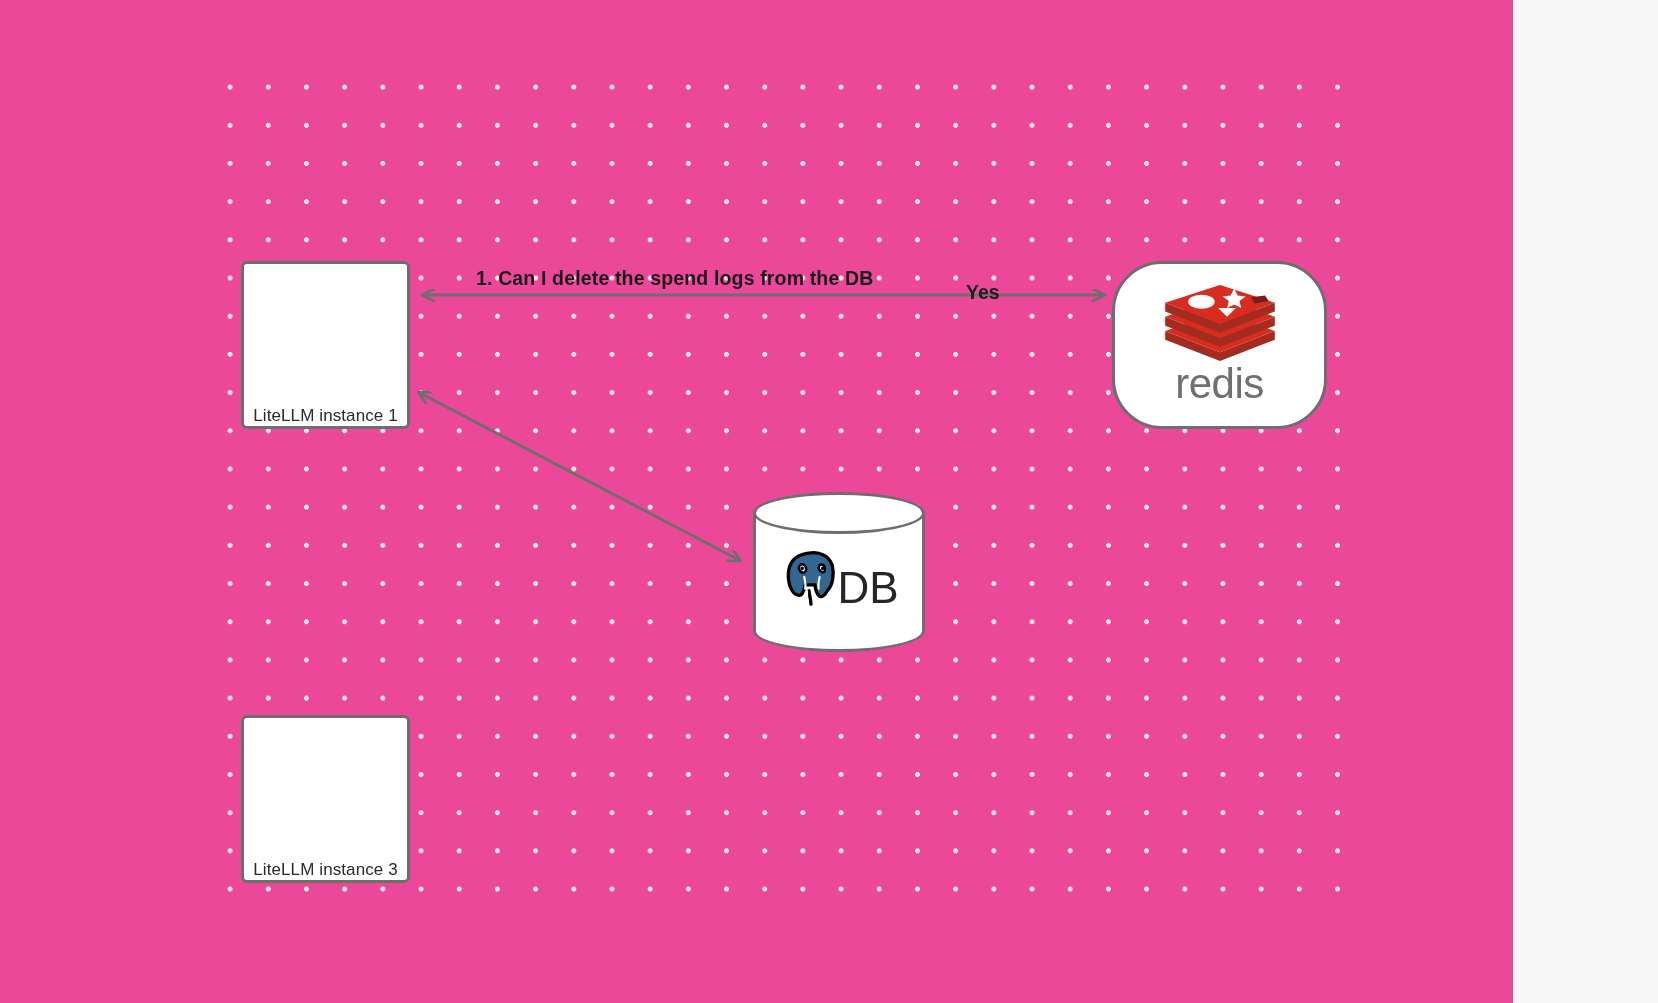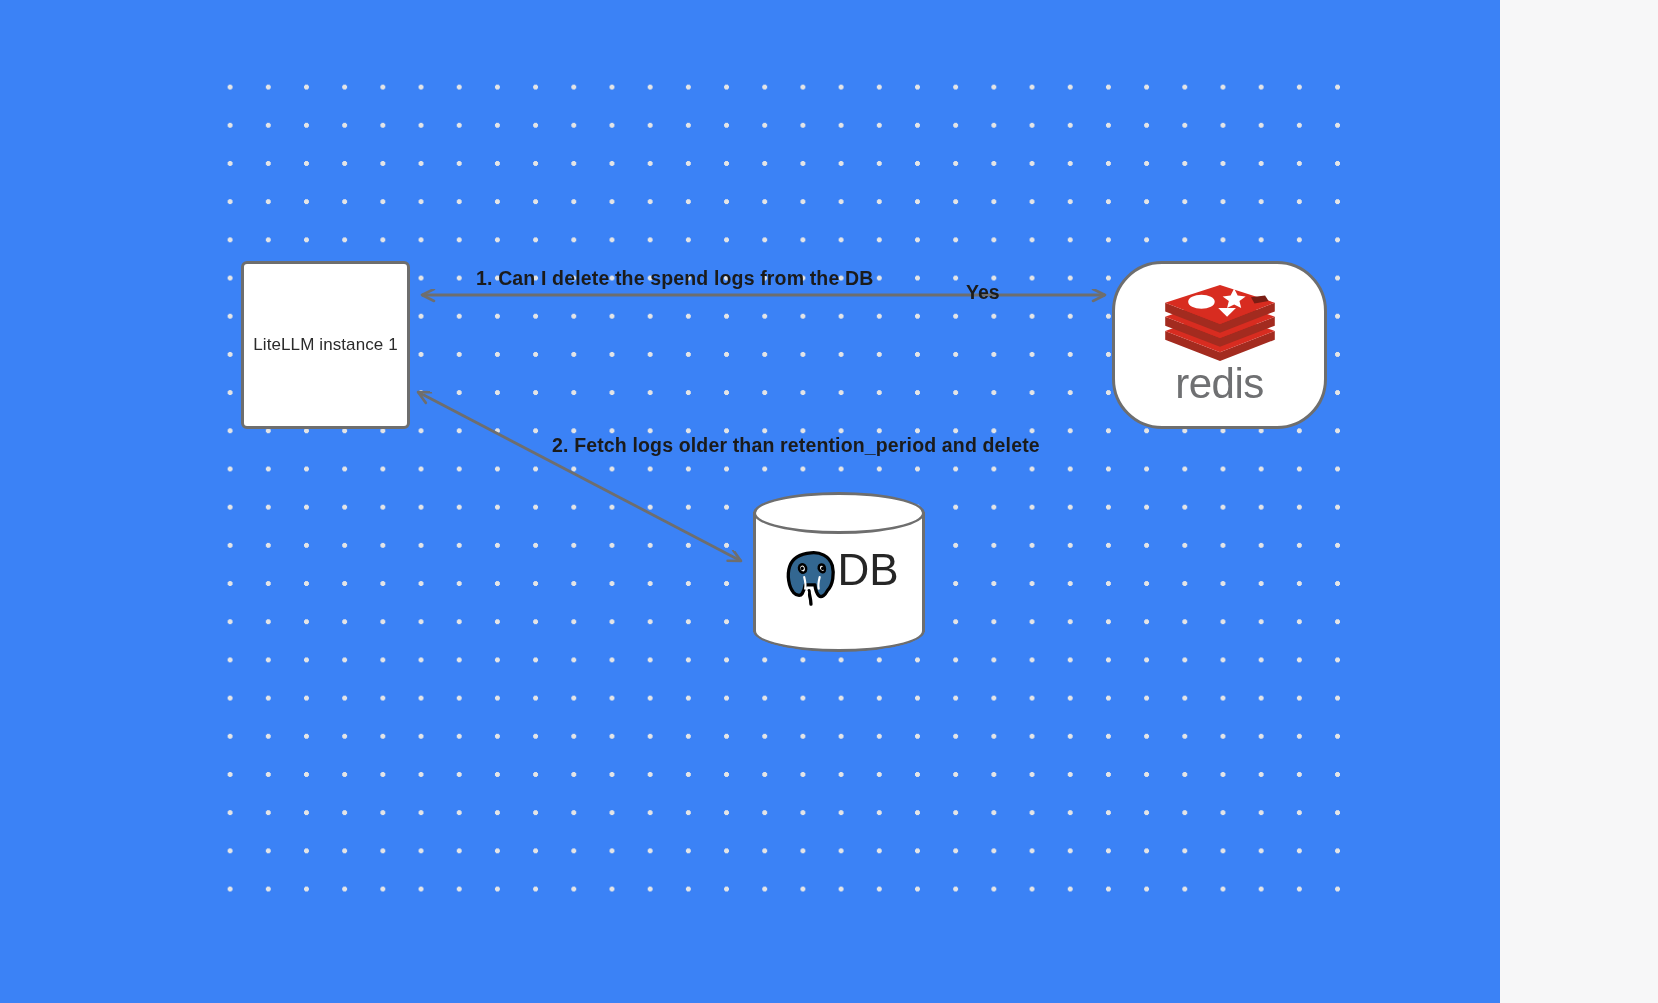--- a/index.html
+++ b/index.html
@@ -4,23 +4,24 @@
 <style>
   html, body {
     margin: 0;
     padding: 0;
     background: #f7f7f8;
   }
   #canvas {
     position: relative;
     width: 1500px;
     height: 1003px;
-    background: #3b82f6;
+    background: #ec4899;
     overflow: hidden;
     font-family: "Liberation Sans", sans-serif;
+    padding-left: 13px;
   }
   
   #dot-grid {
     position: absolute;
     left: 205px;
     top: 58px;
     width: 1150px;
     height: 840px;
     background-image: radial-gradient(circle, #e3e4e6 2.6px, rgba(0,0,0,0) 2.7px);
     background-size: 38.2px 38.2px;
@@ -28,21 +29,21 @@
   }
 
   
   .node-box {
     position: absolute;
     box-sizing: border-box;
     background: #ffffff;
     border: 3px solid #6e6e6e;
     border-radius: 6px;
     display: flex;
-    align-items: center;
+    align-items: flex-end;
     justify-content: center;
   }
   .node-box-label {
     font-size: 17px;
     color: #2b2b2b;
     font-family: "Liberation Sans", sans-serif;
     letter-spacing: 0.1px;
     white-space: nowrap;
   }
 
@@ -132,21 +133,21 @@
     width: calc(100% - 6px);
     height: 20px;
     background: #ffffff;
   }
   #node-db .db-content {
     position: absolute;
     left: 0;
     top: 56px;
     width: 100%;
     display: flex;
-    align-items: flex-start;
+    align-items: flex-end;
     justify-content: center;
   }
   .db-wordmark {
     font-family: "Liberation Sans", sans-serif;
     font-size: 44px;
     font-weight: 400;
     color: #262626;
     letter-spacing: 0px;
     line-height: 1;
     margin-left: -4px;
@@ -207,27 +208,29 @@
 
     <line x1="422" y1="295" x2="1105" y2="295" stroke="#6e6e6e" stroke-width="2.8" marker-start="url(#arrowLeft)" marker-end="url(#arrowRight)"></line>
 
     <line x1="418" y1="392" x2="741" y2="561" stroke="#6e6e6e" stroke-width="2.8" marker-start="url(#arrowLeft)" marker-end="url(#arrowRight)"></line>
   </svg>
 
   <div class="edge-label" id="label-step-1">1.  Can I delete the spend logs from the DB</div>
 
   <div class="edge-label" id="label-yes">Yes</div>
 
-  <div class="edge-label" id="label-step-2">2.  Fetch logs older than retention_period and delete</div>
 
   <div class="node-box" id="node-litellm-1">
     <span class="node-box-label">LiteLLM instance 1</span>
   </div>
 
 
+  <div class="node-box" id="node-litellm-3">
+    <span class="node-box-label">LiteLLM instance 3</span>
+  </div>
 
   <div id="node-redis">
     <div class="redis-logo">
       <svg width="118" height="76" viewBox="0 0 132 86" xmlns="http://www.w3.org/2000/svg">
 
         <path d="M66 86 L4 62 L4 52 L66 76 L128 52 L128 62 Z" fill="#a32b1f"></path>
         <path d="M66 76 L4 52 L66 30 L128 52 Z" fill="#d82c20"></path>
 
         <path d="M66 70 L4 46 L4 36 L66 60 L128 36 L128 46 Z" fill="#a32b1f"></path>
         <path d="M66 60 L4 36 L66 14 L128 36 Z" fill="#d82c20"></path>

